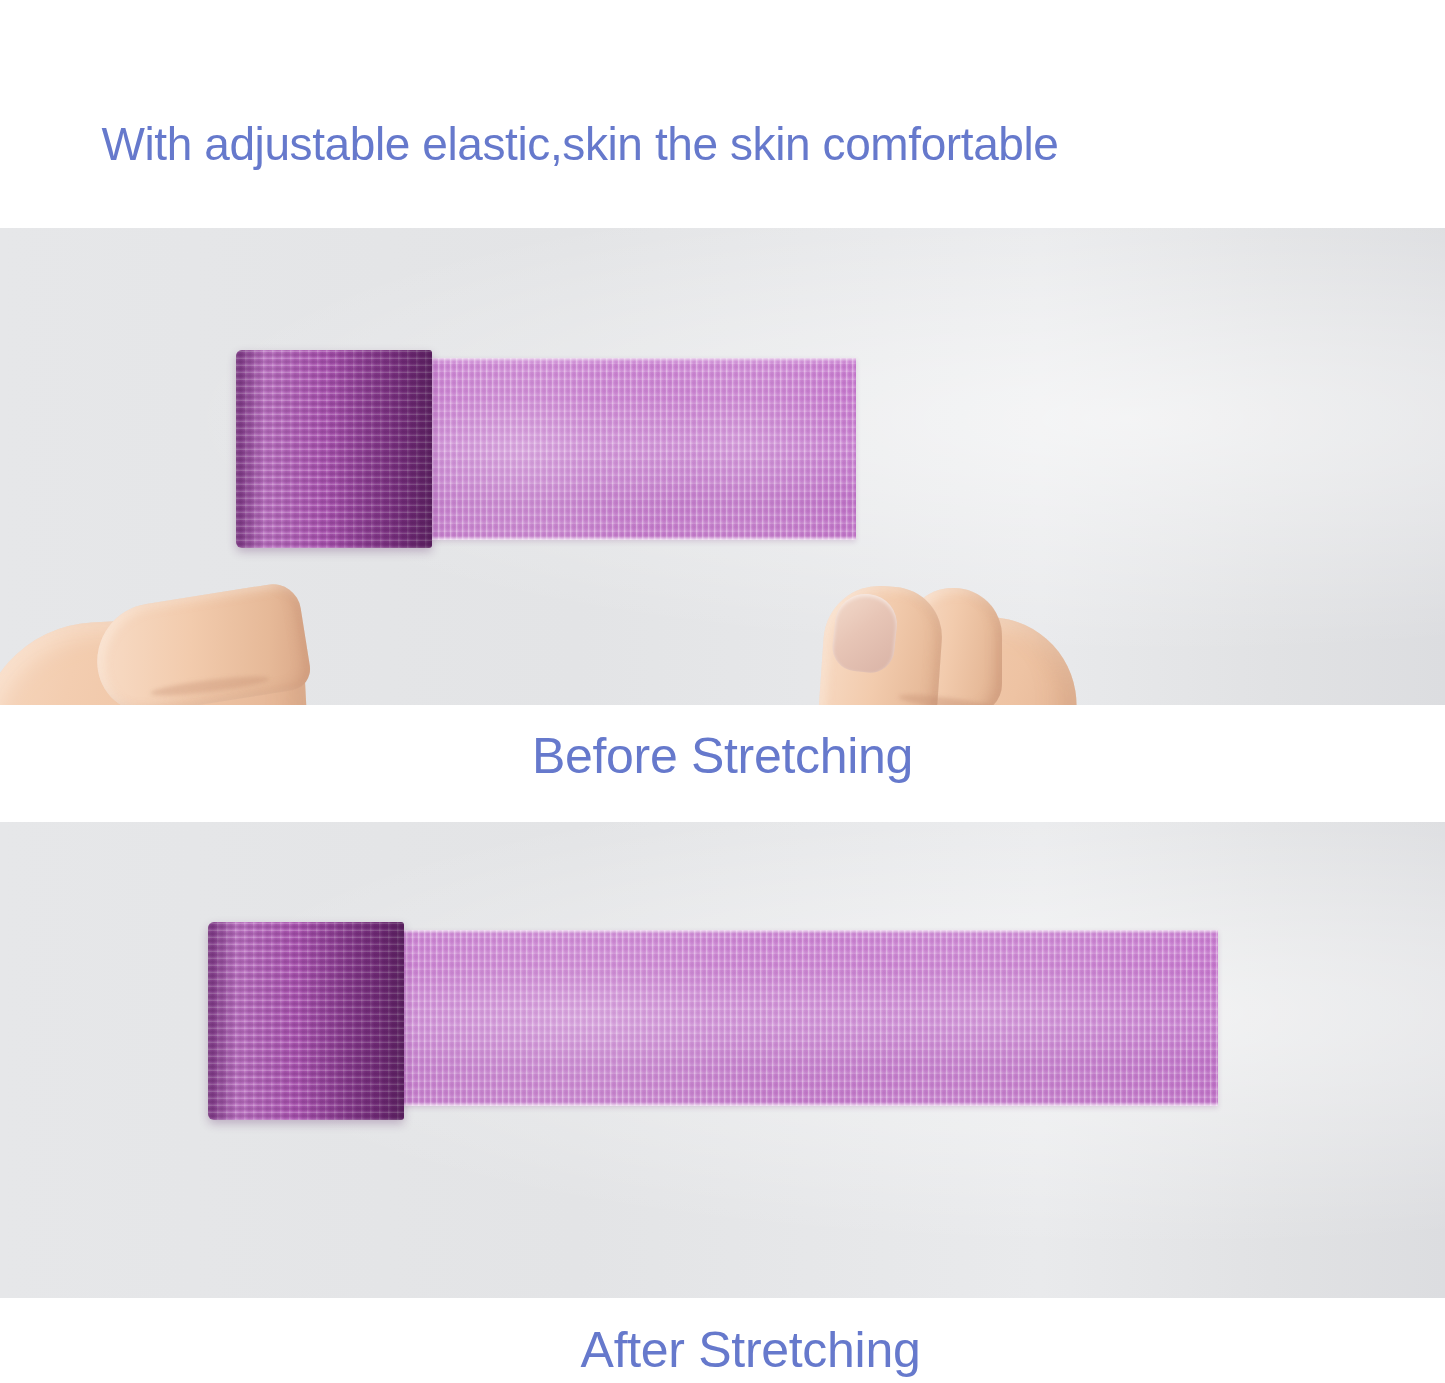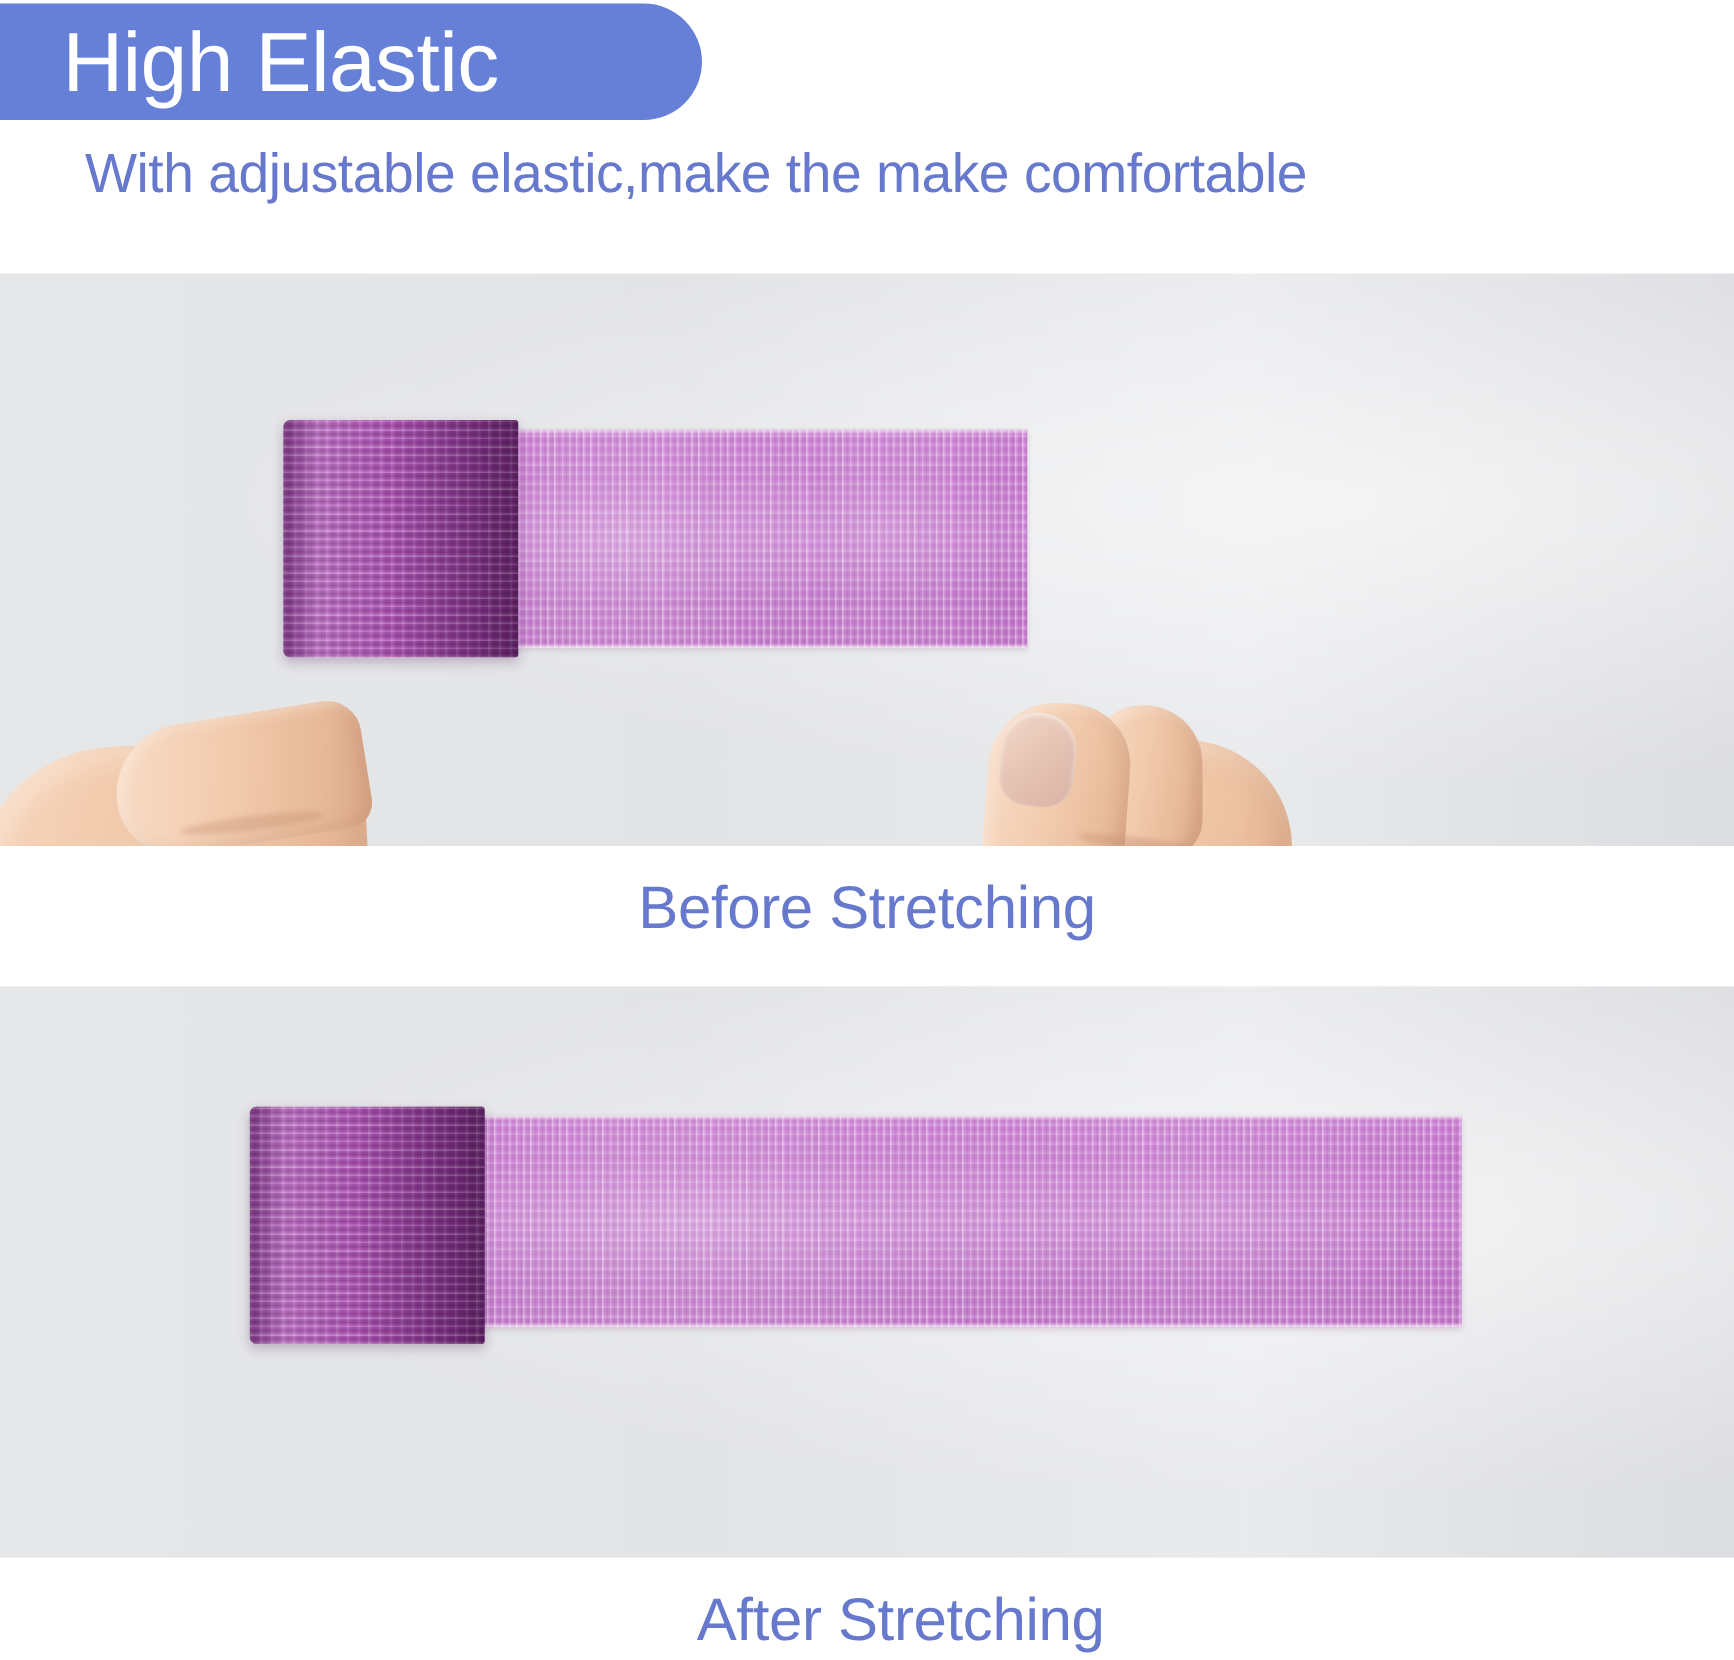--- a/index.html
+++ b/index.html
@@ -130,24 +130,21 @@
     border-radius:56px 50px 28px 26px;transform:rotate(4deg);}
   #r1-nail{left:834px;top:366px;width:62px;height:78px;border-radius:30px 30px 24px 24px;transform:rotate(6deg);}
   #r1-f1{left:906px;top:360px;width:96px;height:126px;border-radius:46px 48px 30px 28px;}
   #r1-crease1{left:898px;top:470px;width:104px;height:12px;transform:rotate(8deg);}
   #r1-shade{left:850px;top:470px;width:120px;height:90px;background:rgba(175,120,92,.26);}
 </style>
 </head>
 <body>
 
 <div id="header">
-  <div id="banner">
-    <span id="banner-title">High Elastic</span>
-  </div>
-  <div id="subtitle">With adjustable elastic,make the make comfortable</div>
+  <div id="subtitle">With adjustable elastic,skin the skin comfortable</div>
 </div>
 
 <div id="photo-before" class="photo">
 
   <div class="strip" style="left:426px;top:130px;width:430px;height:182px;">
     <div class="strip-top-edge"></div>
     <div class="strip-bot-edge"></div>
   </div>
 
   <div class="roll" style="left:236px;top:122px;width:196px;height:198px;"></div>

